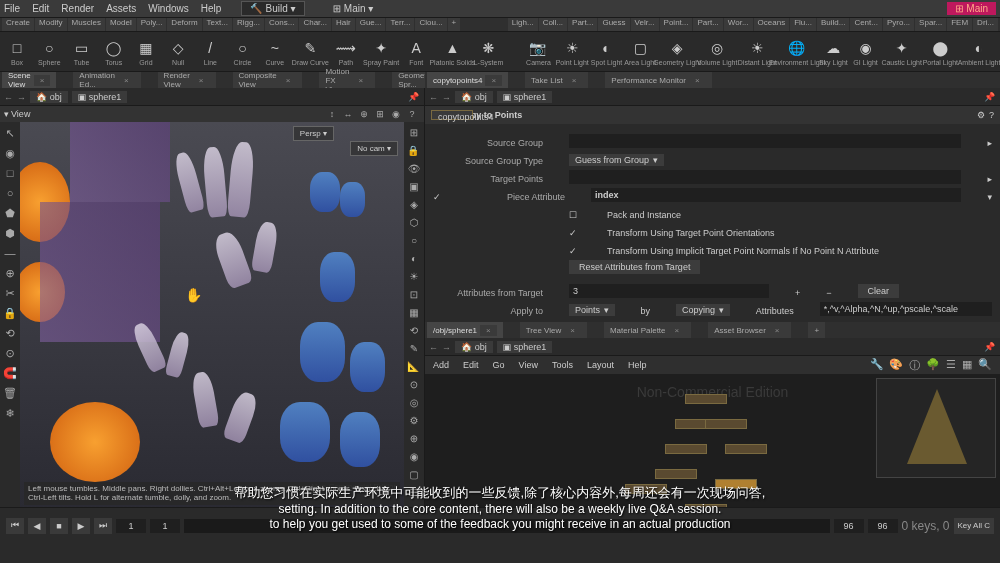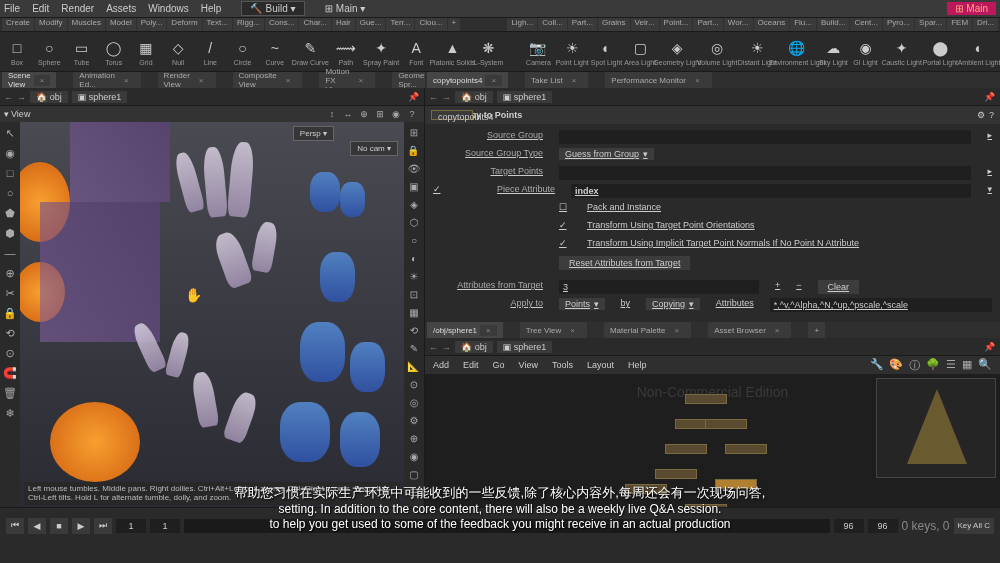--- a/index.html
+++ b/index.html
@@ -1,21 +1,21 @@
 <!DOCTYPE html>
 <html><head>
 <meta charset="utf-8">
 <style>
 * { margin: 0; padding: 0; box-sizing: border-box; font-family: Arial, sans-serif; }
 body { background: #2a2a2a; color: #ccc; font-size: 10px; width: 1000px; height: 563px; overflow: hidden; position: relative; }
 
 .menubar { background: #3a3a3a; height: 18px; display: flex; align-items: center; padding: 0 4px; gap: 12px; border-bottom: 1px solid #1a1a1a; }
 .menubar span { cursor: pointer; }
 .menubar .build { margin-left: 8px; background: #2a2a2a; padding: 1px 8px; border: 1px solid #555; }
-.menubar .main { padding: 1px 8px; }
+.menubar .main { margin-left: 8px; padding: 1px 8px; }
 .menubar .main-right { margin-left: auto; background: #be185d; padding: 1px 8px; color: #fa8; }
 
 .shelf-tabs { background: #2f2f2f; height: 14px; display: flex; gap: 1px; padding: 0 2px; border-bottom: 1px solid #1a1a1a; }
 .shelf-tabs span { background: #3a3a3a; padding: 0 4px; font-size: 8px; color: #aaa; cursor: pointer; overflow: hidden; white-space: nowrap; }
 
 .shelf { background: #2a2a2a; height: 40px; display: flex; gap: 2px; padding: 2px; border-bottom: 1px solid #1a1a1a; }
 .shelf-item { width: 38px; display: flex; flex-direction: column; align-items: center; justify-content: center; cursor: pointer; }
 .shelf-item .icon { width: 22px; height: 22px; display: flex; align-items: center; justify-content: center; font-size: 14px; }
 .shelf-item .lbl { font-size: 7px; color: #999; white-space: nowrap; }
 
@@ -51,21 +51,21 @@
 
 
 .coral-tube { background: linear-gradient(180deg, #d8d0e0, #a090b0); border-radius: 40% 40% 20% 20%; opacity: 0.85; }
 .coral-orange { background: radial-gradient(circle, #f8a030, #d06010); border-radius: 50%; }
 .coral-purple { background: linear-gradient(45deg, #8060a0, #604080); opacity: 0.6; }
 .coral-blue { background: linear-gradient(180deg, #5080c0, #3050a0); border-radius: 40%; }
 .param-header { background: #333; height: 18px; display: flex; align-items: center; gap: 4px; padding: 0 6px; font-size: 9px; }
 .param-header .pin { color: #888; }
 .param-header .node { background: #3a3a3a; padding: 1px 6px; }
 .param-body { padding: 6px 8px; }
-.param-row { display: flex; align-items: flex-start; height: 18px; gap: 16px; font-size: 9px; text-decoration: underline; }
+.param-row { display: flex; align-items: flex-end; height: 18px; gap: 26px; font-size: 9px; }
 .param-row .lbl { width: 110px; text-align: right; color: #aaa; }
 .param-row .fld { flex: 1; background: #1f1f1f; height: 14px; padding: 0 4px; display: flex; align-items: center; }
 .param-row .dd { background: #3c3c3c; padding: 1px 6px; cursor: pointer; display: flex; align-items: center; gap: 4px; }
 .param-row .chk { width: 12px; cursor: pointer; }
 .param-row .btn { background: #3c3c3c; padding: 2px 10px; cursor: pointer; }
 
 .network-menubar { background: #2f2f2f; height: 18px; display: flex; align-items: center; gap: 14px; padding: 0 8px; font-size: 9px; }
 .network-menubar span { cursor: pointer; }
 .network-menubar .tools-right { margin-left: auto; display: flex; gap: 6px; }
 .network-menubar .tools-right .tool { cursor: pointer; font-size: 11px; color: #aaa; }
@@ -116,21 +116,21 @@
     <span>Char...</span>
     <span>Hair</span>
     <span>Gue...</span>
     <span>Terr...</span>
     <span>Clou...</span>
     <span>+</span>
     <span style="flex: 1 1 0%; background: transparent;"></span>
     <span>Ligh...</span>
     <span>Coll...</span>
     <span>Part...</span>
-    <span>Grains</span>
+    <span>Guess</span>
     <span>Velr...</span>
     <span>Point...</span>
     <span>Part...</span>
     <span>Wor...</span>
     <span>Oceans</span>
     <span>Flu...</span>
     <span>Build...</span>
     <span>Cent...</span>
     <span>Pyro...</span>
     <span>Spar...</span>

